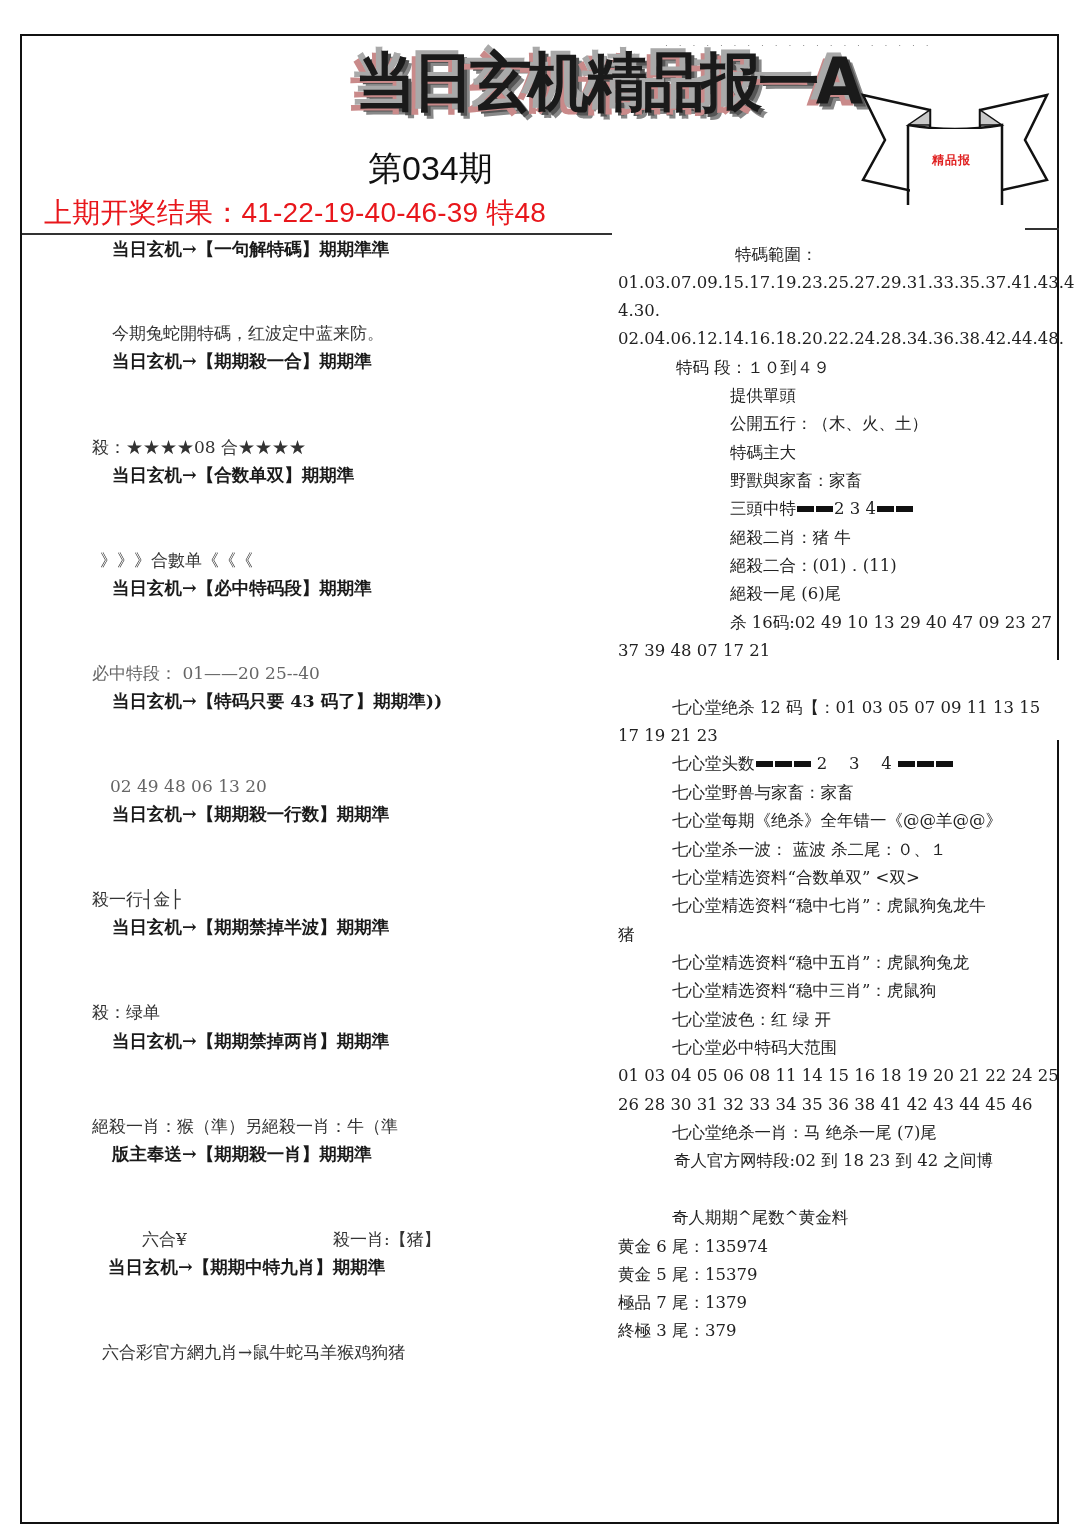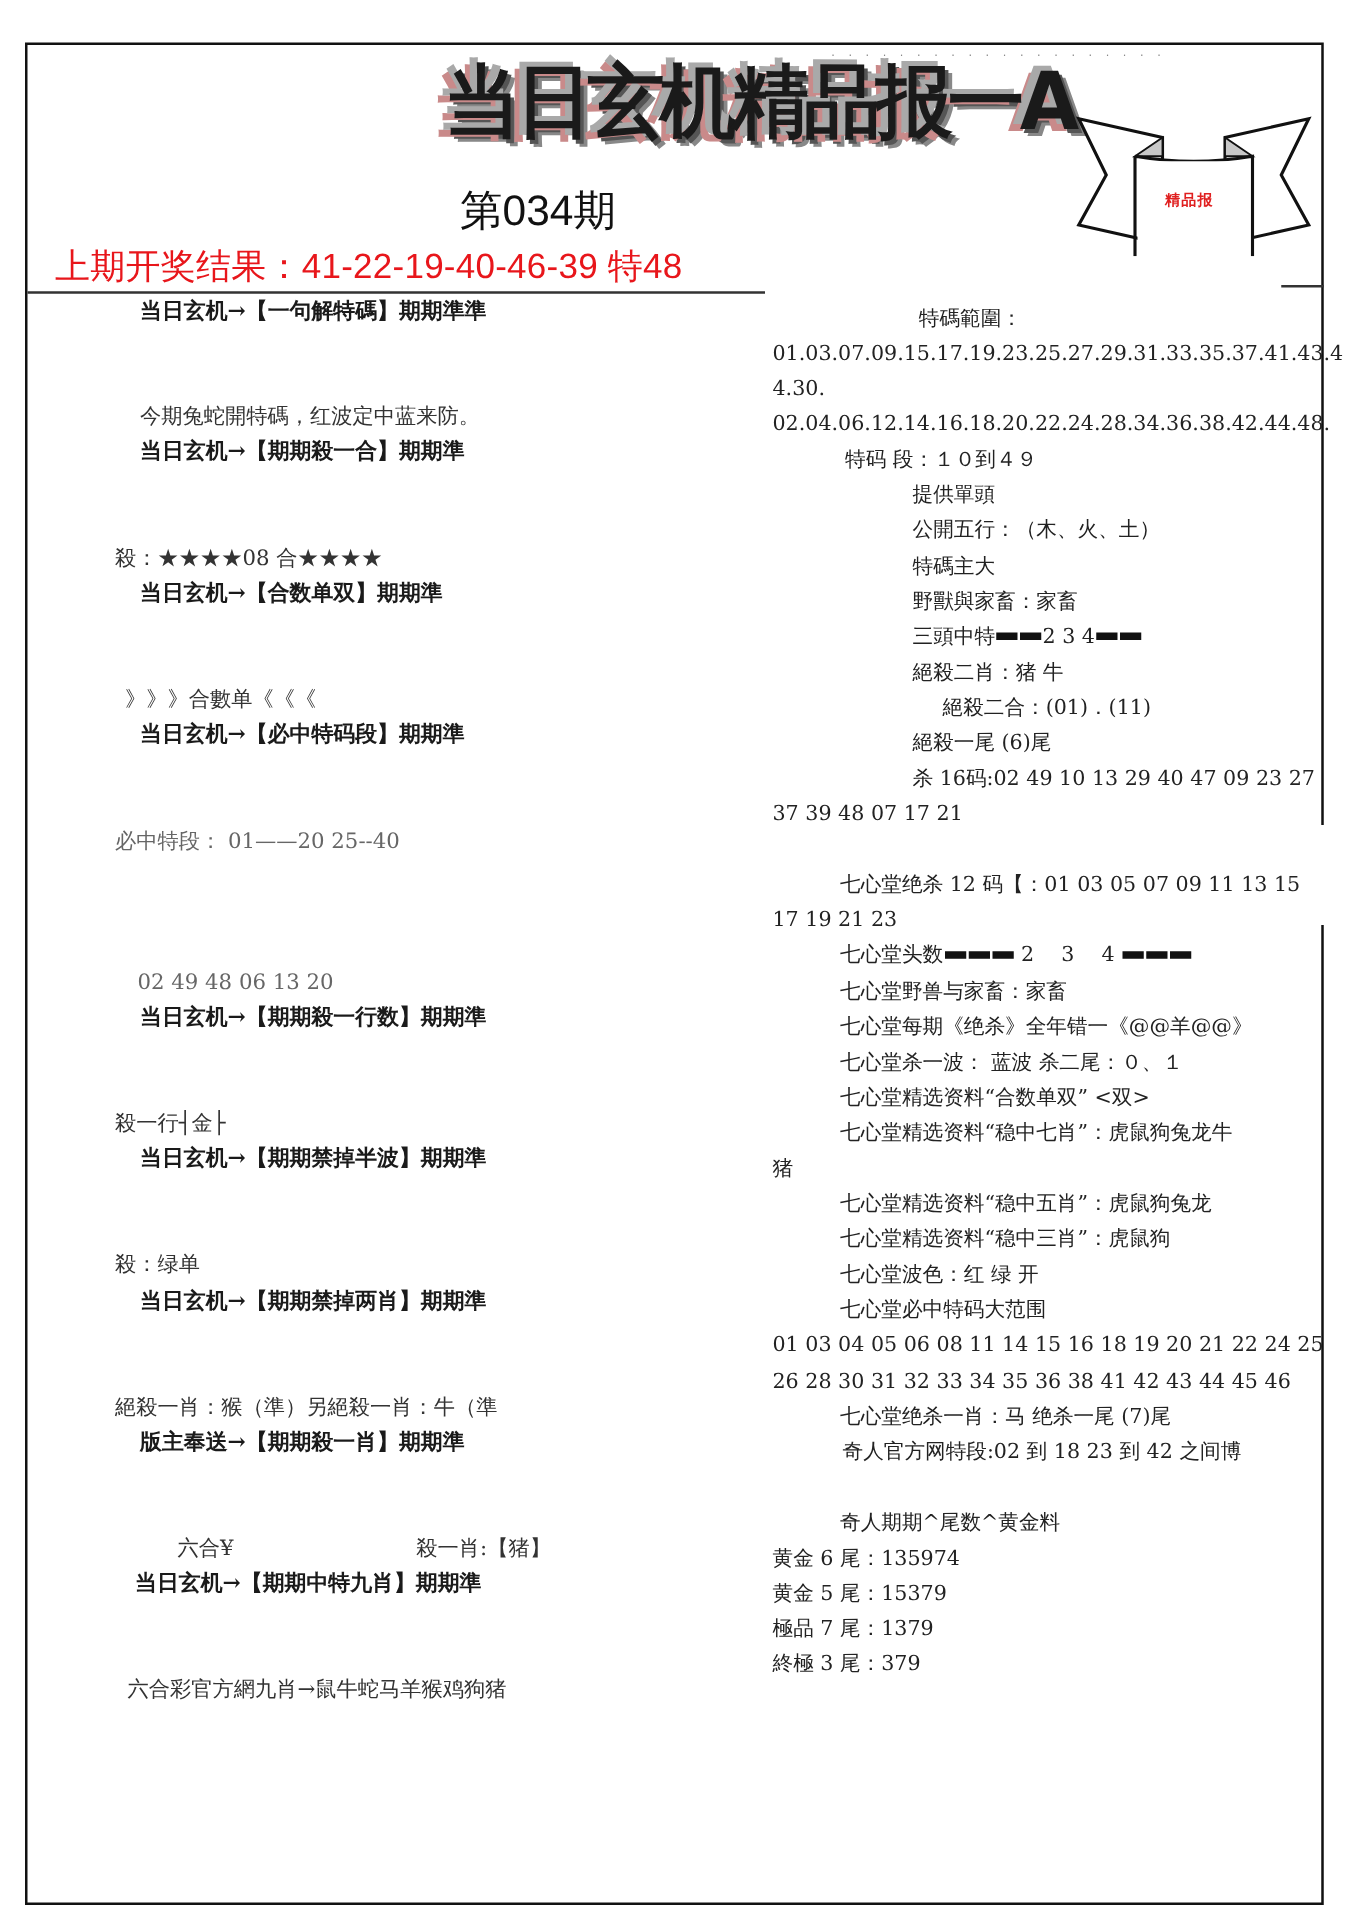--- a/index.html
+++ b/index.html
@@ -94,20 +94,21 @@
 
 <div class="col-left">
   <div class="line hd" style="left:112px; top:238px;">当日玄机→【一句解特碼】期期準準</div>
   <div class="line nt" style="left:112px; top:322px;">今期兔蛇開特碼，红波定中蓝来防。</div>
   <div class="line hd" style="left:112px; top:350px;">当日玄机→【期期殺一合】期期準</div>
   <div class="line nt" style="left:92px; top:436px;">殺：★★★★08 合★★★★</div>
   <div class="line hd" style="left:112px; top:464px;">当日玄机→【合数单双】期期準</div>
   <div class="line nt" style="left:100px; top:549px;">》》》合數单《《《</div>
   <div class="line hd" style="left:112px; top:577px;">当日玄机→【必中特码段】期期準</div>
   <div class="line lt" style="left:92px; top:662px;">必中特段： 01——20 25--40</div>
+  <div class="line hd" style="left:112px; top:690px;">当日玄机→【特码只要 43 码了】期期準))</div>
   <div class="line lt" style="left:110px; top:775px;">02 49 48 06 13 20</div>
   <div class="line hd" style="left:112px; top:803px;">当日玄机→【期期殺一行数】期期準</div>
   <div class="line nt" style="left:92px; top:888px;">殺一行┤金├</div>
   <div class="line hd" style="left:112px; top:916px;">当日玄机→【期期禁掉半波】期期準</div>
   <div class="line nt" style="left:92px; top:1001px;">殺：绿单</div>
   <div class="line hd" style="left:112px; top:1030px;">当日玄机→【期期禁掉两肖】期期準</div>
   <div class="line nt" style="left:92px; top:1115px;">絕殺一肖：猴（準）另絕殺一肖：牛（準</div>
   <div class="line hd" style="left:112px; top:1143px;">版主奉送→【期期殺一肖】期期準</div>
   <div class="line nt" style="left:142px; top:1228px;">六合¥</div>
   <div class="line nt" style="left:333px; top:1228px;">殺一肖:【猪】</div>
@@ -122,21 +123,21 @@
   <div class="line rt" style="left:618px; top:328px;">02.04.06.12.14.16.18.20.22.24.28.34.36.38.42.44.48.</div>
   <div class="line rt" style="left:676px; top:357px;">特码 段：１０到４９</div>
   <div class="line rt" style="left:730px; top:385px;">提供單頭</div>
   <div class="line rt" style="left:730px; top:413px;">公開五行：（木、火、土）</div>
   <div class="line rt" style="left:730px; top:442px;">特碼主大</div>
   <div class="line rt" style="left:730px; top:470px;">野獸與家畜：家畜</div>
   <div class="line rt" style="left:730px; top:498px;">
     <span>三頭中特</span><span class="bar"></span><span class="bar"></span><span>2 3 4</span><span class="bar"></span><span class="bar"></span>
   </div>
   <div class="line rt" style="left:730px; top:527px;">絕殺二肖：猪 牛</div>
-  <div class="line rt" style="left:754px; top:555px;">絕殺二合：(01)．(11)</div>
+  <div class="line rt" style="left:730px; top:555px;">絕殺二合：(01)．(11)</div>
   <div class="line rt" style="left:730px; top:583px;">絕殺一尾 (6)尾</div>
   <div class="line rt" style="left:730px; top:612px;">杀 16码:02 49 10 13 29 40 47 09 23 27</div>
   <div class="line rt" style="left:618px; top:640px;">37 39 48 07 17 21</div>
 
   <div class="line rt" style="left:672px; top:697px;">七心堂绝杀 12 码【：01 03 05 07 09 11 13 15</div>
   <div class="line rt" style="left:618px; top:725px;">17 19 21 23</div>
   <div class="line rt" style="left:672px; top:753px;">
     <span>七心堂头数</span><span class="bar2"></span><span class="bar2"></span><span class="bar2"></span>&nbsp;<span>2　 3　 4</span>&nbsp;<span class="bar2"></span><span class="bar2"></span><span class="bar2"></span>
   </div>
   <div class="line rt" style="left:672px; top:782px;">七心堂野兽与家畜：家畜</div>

